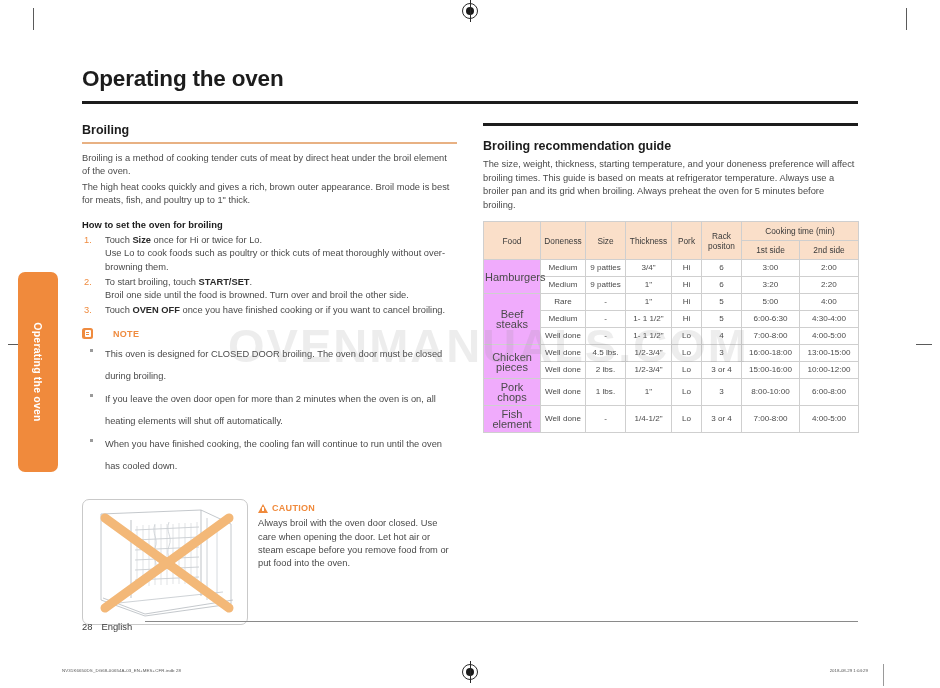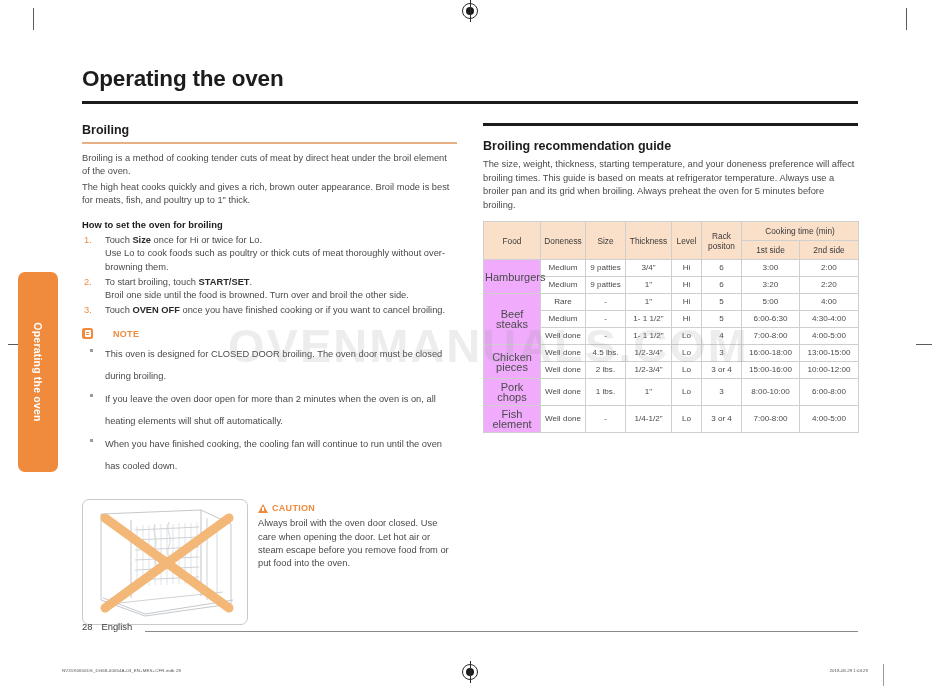--- a/index.html
+++ b/index.html
@@ -92,21 +92,21 @@
   td.food{background:#f0abfc;font-size:11px;}
   tr.row{height:17px;}
 
   
   .watermark{position:absolute;left:228px;top:318px;width:540px;text-align:left;
      font-size:47px;font-weight:700;color:rgba(140,140,140,0.16);
      letter-spacing:2px;pointer-events:none;white-space:nowrap;
      font-family:"Liberation Sans",sans-serif;}
 
   
-  .footer{position:absolute;left:82px;top:621px;width:776px;display:flex;align-items:flex-end;gap:9px;}
+  .footer{position:absolute;left:82px;top:621px;width:776px;display:flex;align-items:flex-start;gap:9px;}
   .pg-num{font-size:9.4px;color:#3a3a3a;}
   .pg-lang{font-size:9.4px;color:#3a3a3a;}
   .foot-rule{flex:1;height:1px;background:#8a8a8a;margin-left:4px;}
   .imprint{position:absolute;top:668px;left:0;width:940px;height:14px;}
   .imprint-l{position:absolute;left:62px;top:0;font-size:4.4px;color:#555;
      font-family:"Liberation Sans",sans-serif;letter-spacing:.1px;}
   .imprint-r{position:absolute;right:72px;top:0;font-size:4.4px;color:#555;
      font-family:"Liberation Sans",sans-serif;}
   .imprint-rule{position:absolute;right:56px;top:-4px;width:1px;height:22px;background:#9a9a9a;}
 </style>
@@ -203,21 +203,21 @@
               <col style="width:40px">
             <col style="width:58px">
               <col style="width:59px">
           </colgroup>
           <thead>
             <tr>
               <th rowspan="2">Food</th>
               <th rowspan="2">Doneness</th>
               <th rowspan="2">Size</th>
               <th rowspan="2">Thickness</th>
-              <th rowspan="2">Level</th>
+              <th rowspan="2">Pork</th>
               <th rowspan="2">Rack positon</th>
               <th colspan="2">Cooking time (min)</th>
             </tr>
             <tr>
               <th>1st side</th>
               <th>2nd side</th>
             </tr>
           </thead>
           <tbody id="guide-body">
               <tr class="row">

